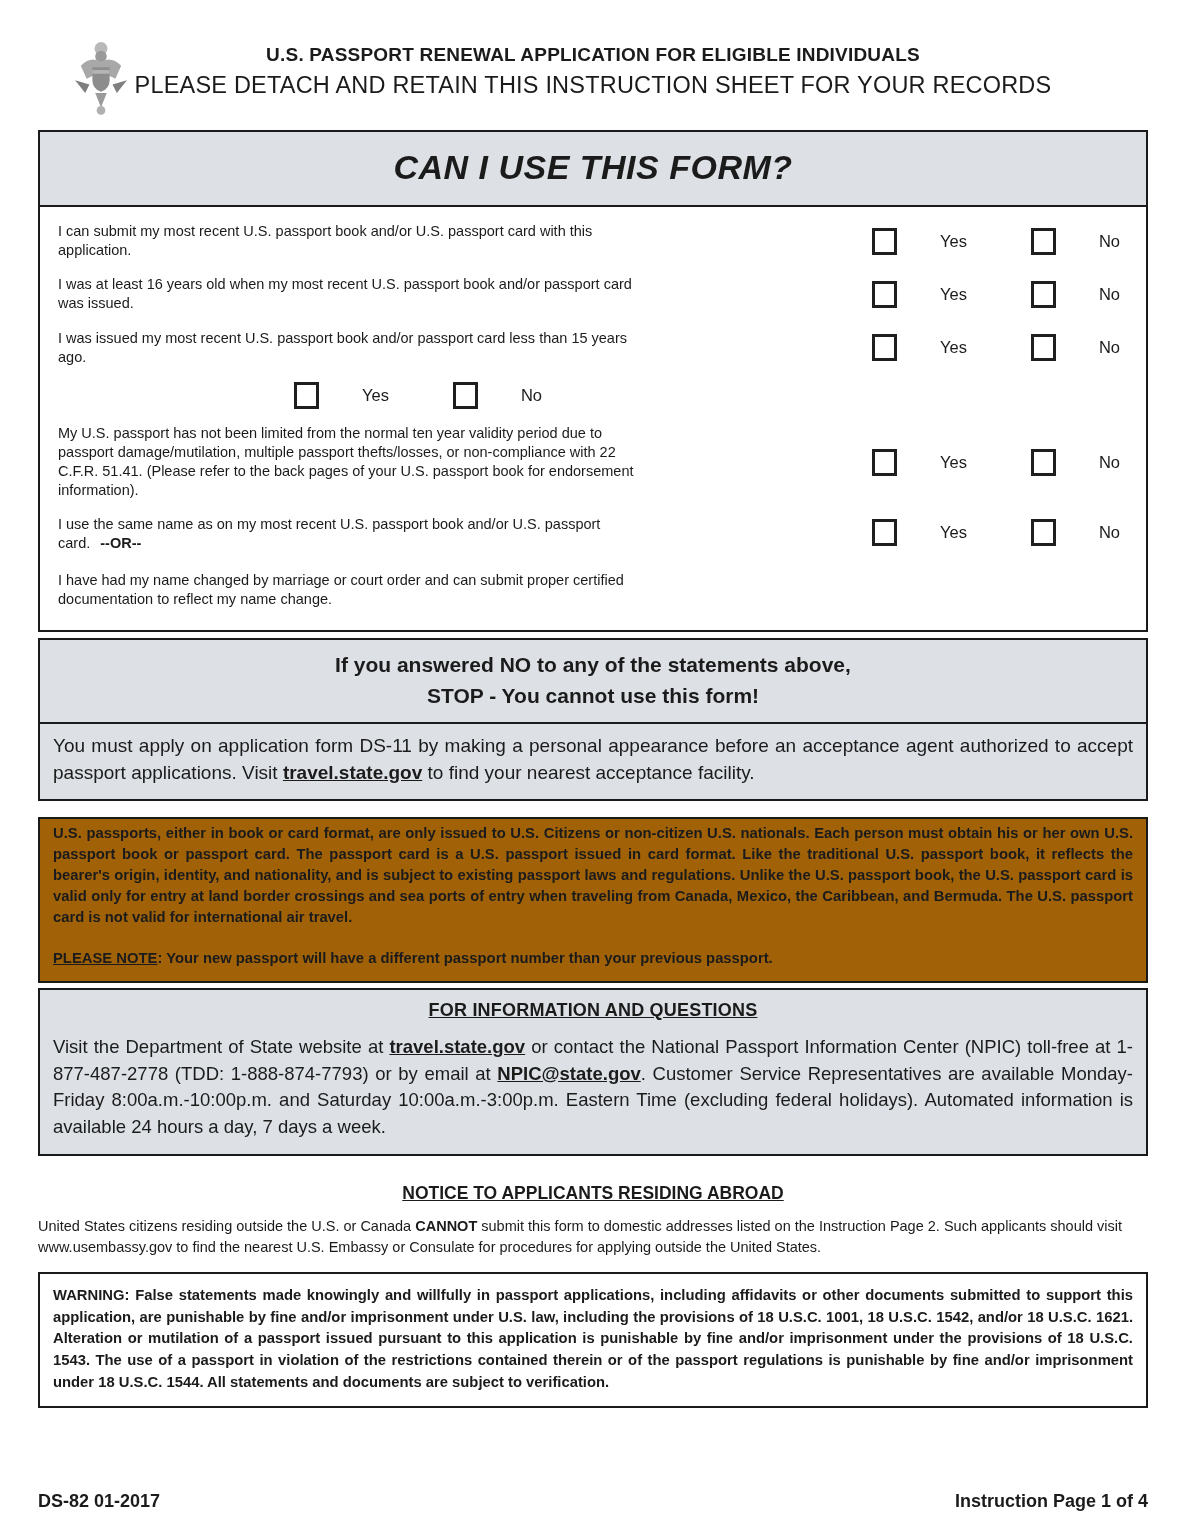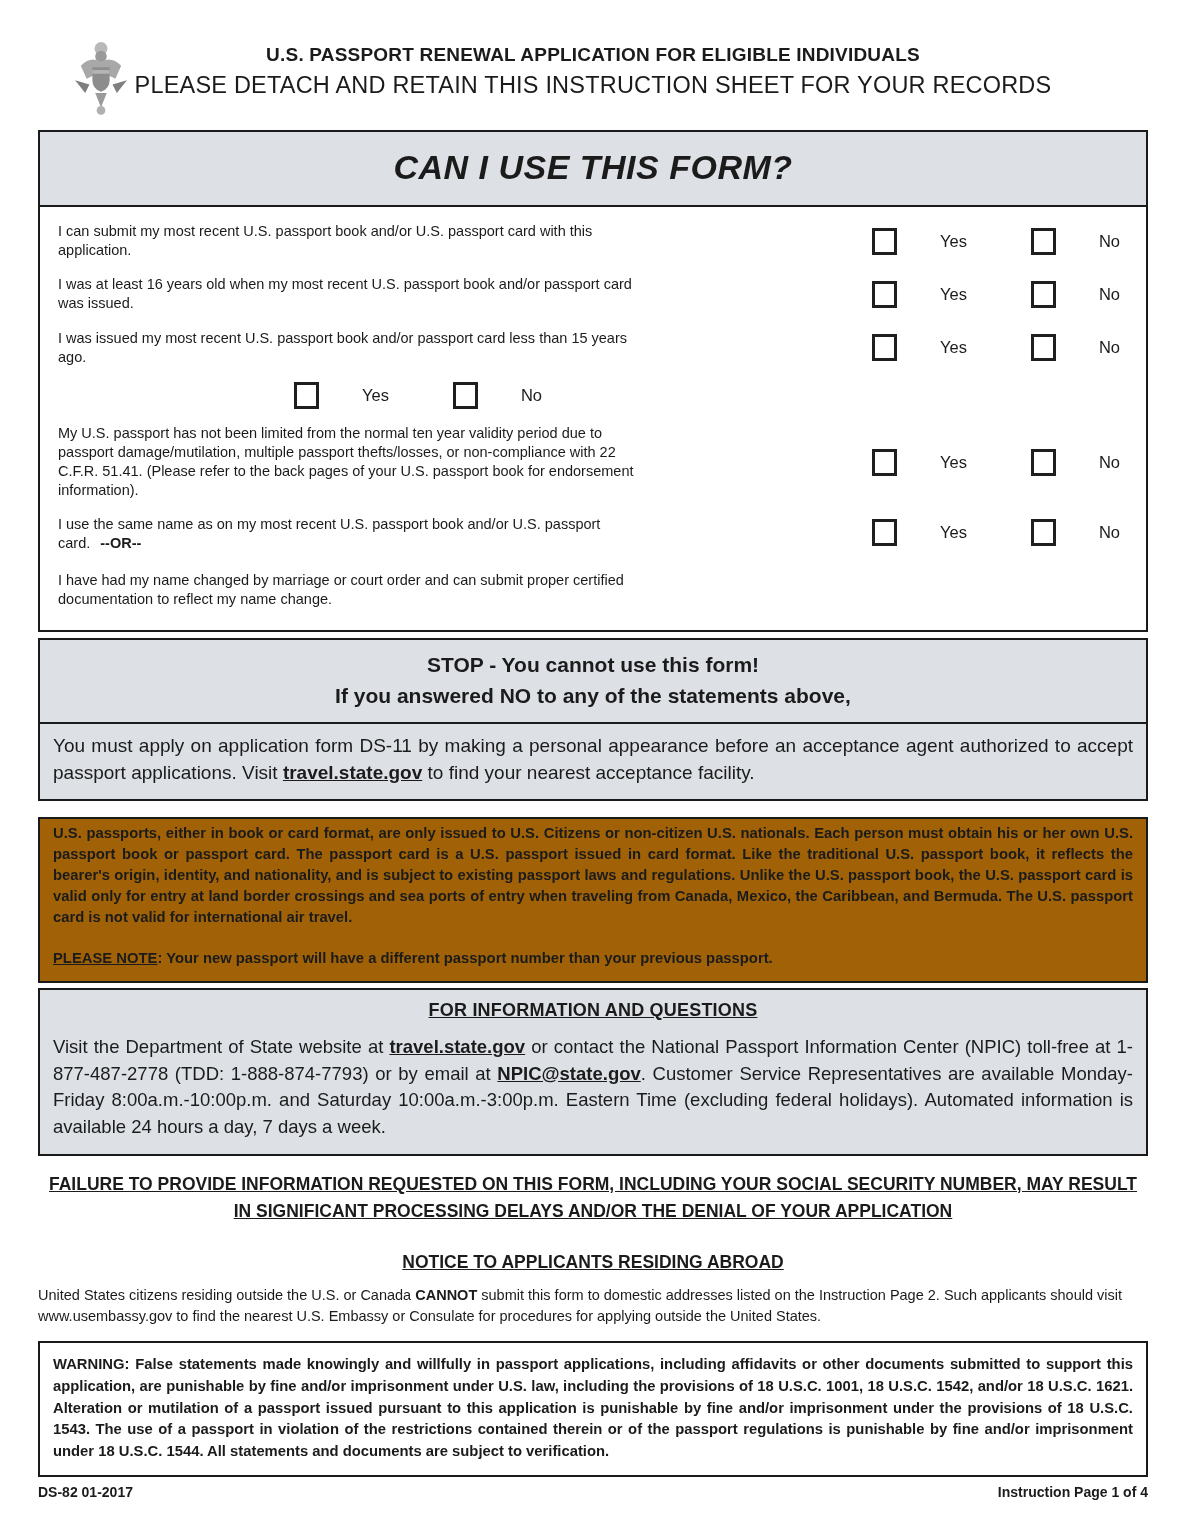--- a/index.html
+++ b/index.html
@@ -62,21 +62,21 @@
   
   .failure { margin-top:15px; text-align:center; font-size:17.5px; font-weight:bold; text-decoration:underline; line-height:1.55; padding:0 6px; }
 
   
   .abroad-head { margin-top:27px; text-align:center; font-size:17.5px; font-weight:bold; text-decoration:underline; }
   .abroad-body { margin-top:12px; font-size:14.5px; line-height:1.45; }
 
   
   .warnbox { margin-top:14px; background:#fff; padding:11px 13px 12px; font-size:14.8px; font-weight:bold; line-height:1.47; text-align:justify; }
 
-  .foot { position:absolute; left:38px; right:33px; bottom:30px; display:flex; justify-content:space-between; font-size:14px; font-weight:bold;margin-top:12px; }
+  .foot { position:absolute; left:38px; right:33px; bottom:18px; display:flex; justify-content:space-between; font-size:18px; font-weight:bold;margin-top:12px; }
 </style>
 </head>
 <body>
 
 <div class="page">
 
   <div class="hdr">
     <svg class="eagle" viewBox="0 0 100 110" aria-hidden="true">
       <circle cx="50" cy="14" r="9" fill="#b9b9b9"></circle>
       <circle cx="50" cy="25" r="8" fill="#9a9a9a"></circle>
@@ -169,37 +169,36 @@
           <span class="cb cb2"></span>
           <span class="cb-lab">No</span>
         </div>
       </div>
 
     </div>
   </div>
 
   <div class="box gray stopbox">
     <div class="stop-head">
+      <div>If you answered NO to any of the statements above,</div>
       <div>STOP - You cannot use this form!</div>
-      <div>If you answered NO to any of the statements above,</div>
     </div>
     <div class="stop-body"><span>You must apply on application form DS-11 by making a personal appearance before an acceptance agent authorized to accept passport applications. Visit </span><span class="blink">travel.state.gov</span><span> to find your nearest acceptance facility.</span></div>
   </div>
 
   <div class="box cardbox">
     <div class="para">U.S. passports, either in book or card format, are only issued to U.S. Citizens or non-citizen U.S. nationals. Each person must obtain his or her own U.S. passport book or passport card. The passport card is a U.S. passport issued in card format. Like the traditional U.S. passport book, it reflects the bearer's origin, identity, and nationality, and is subject to existing passport laws and regulations. Unlike the U.S. passport book, the U.S. passport card is valid only for entry at land border crossings and sea ports of entry when traveling from Canada, Mexico, the Caribbean, and Bermuda. The U.S. passport card is not valid for international air travel.</div>
     <div class="note"><span class="note-label">PLEASE NOTE</span><span>: Your new passport will have a different passport number than your previous passport.</span></div>
   </div>
 
   <div class="box gray infobox">
     <div class="info-head">FOR INFORMATION AND QUESTIONS</div>
     <div class="info-body"><span>Visit the Department of State website at </span><span class="blink">travel.state.gov</span><span> or contact the National Passport Information Center (NPIC) toll-free at 1-877-487-2778 (TDD: 1-888-874-7793) or by email at </span><span class="blink">NPIC@state.gov</span><span>.  Customer Service Representatives are available Monday-Friday 8:00a.m.-10:00p.m. and Saturday 10:00a.m.-3:00p.m. Eastern Time (excluding federal holidays). Automated information is available 24 hours a day, 7 days a week.</span></div>
   </div>
 
-  <div class="failure">FAILURE TO PROVIDE INFORMATION REQUESTED ON THIS FORM, INCLUDING YOUR SOCIAL SECURITY NUMBER, MAY RESULT IN SIGNIFICANT PROCESSING DELAYS AND/OR THE DENIAL OF YOUR APPLICATION</div>
 
   <div class="abroad-head">NOTICE TO APPLICANTS RESIDING ABROAD</div>
   <div class="abroad-body"><span>United States citizens residing outside the U.S. or Canada </span><b>CANNOT</b><span> submit this form to domestic addresses listed on the Instruction Page 2.  Such applicants should visit www.usembassy.gov to find the nearest U.S. Embassy or Consulate for procedures for applying outside the United States.</span></div>
 
   <div class="box warnbox"><span>WARNING:</span><span>  False statements made knowingly and willfully in passport applications, including affidavits or other documents submitted to support this application, are punishable by fine and/or imprisonment under U.S. law, including the provisions of 18 U.S.C. 1001, 18 U.S.C. 1542, and/or 18 U.S.C. 1621.  Alteration or mutilation of a passport issued pursuant to this application is punishable by fine and/or imprisonment under the provisions of 18 U.S.C. 1543.  The use of a passport in violation of the restrictions contained therein or of the passport regulations is punishable by fine and/or imprisonment under 18 U.S.C. 1544.  All statements and documents are subject to verification.</span></div>
 
   <div class="foot">
     <span>DS-82 01-2017</span>
     <span>Instruction Page 1 of 4</span>
   </div>

